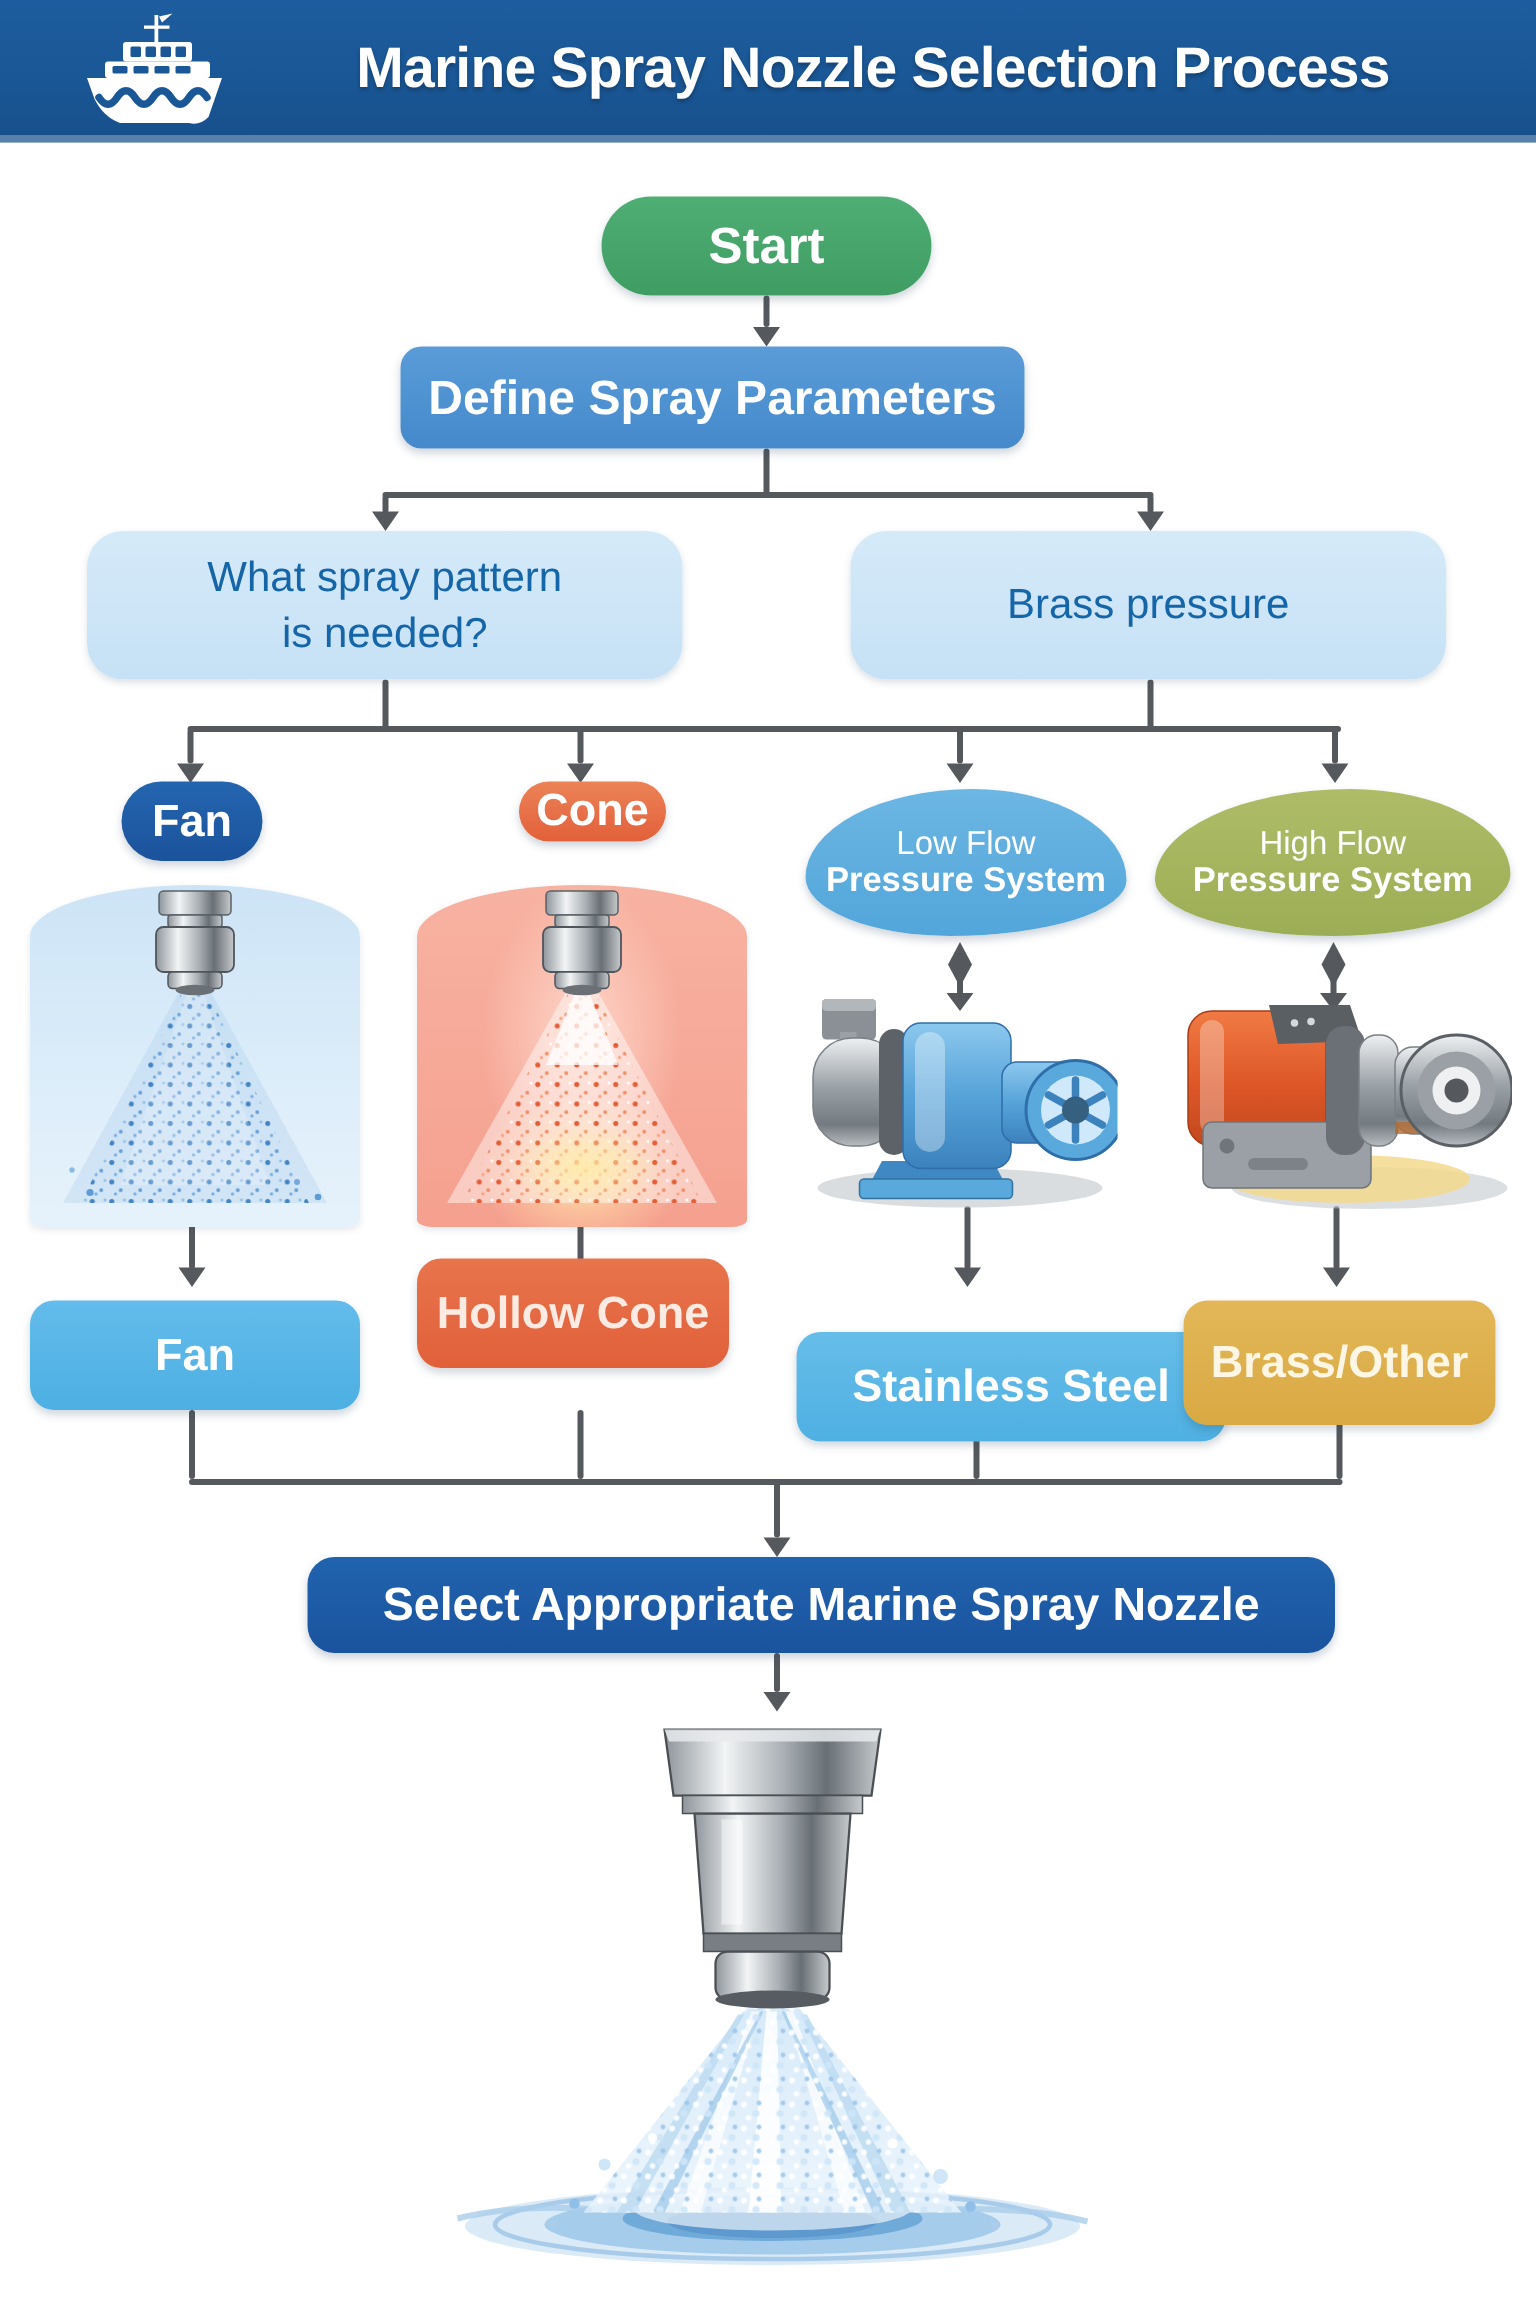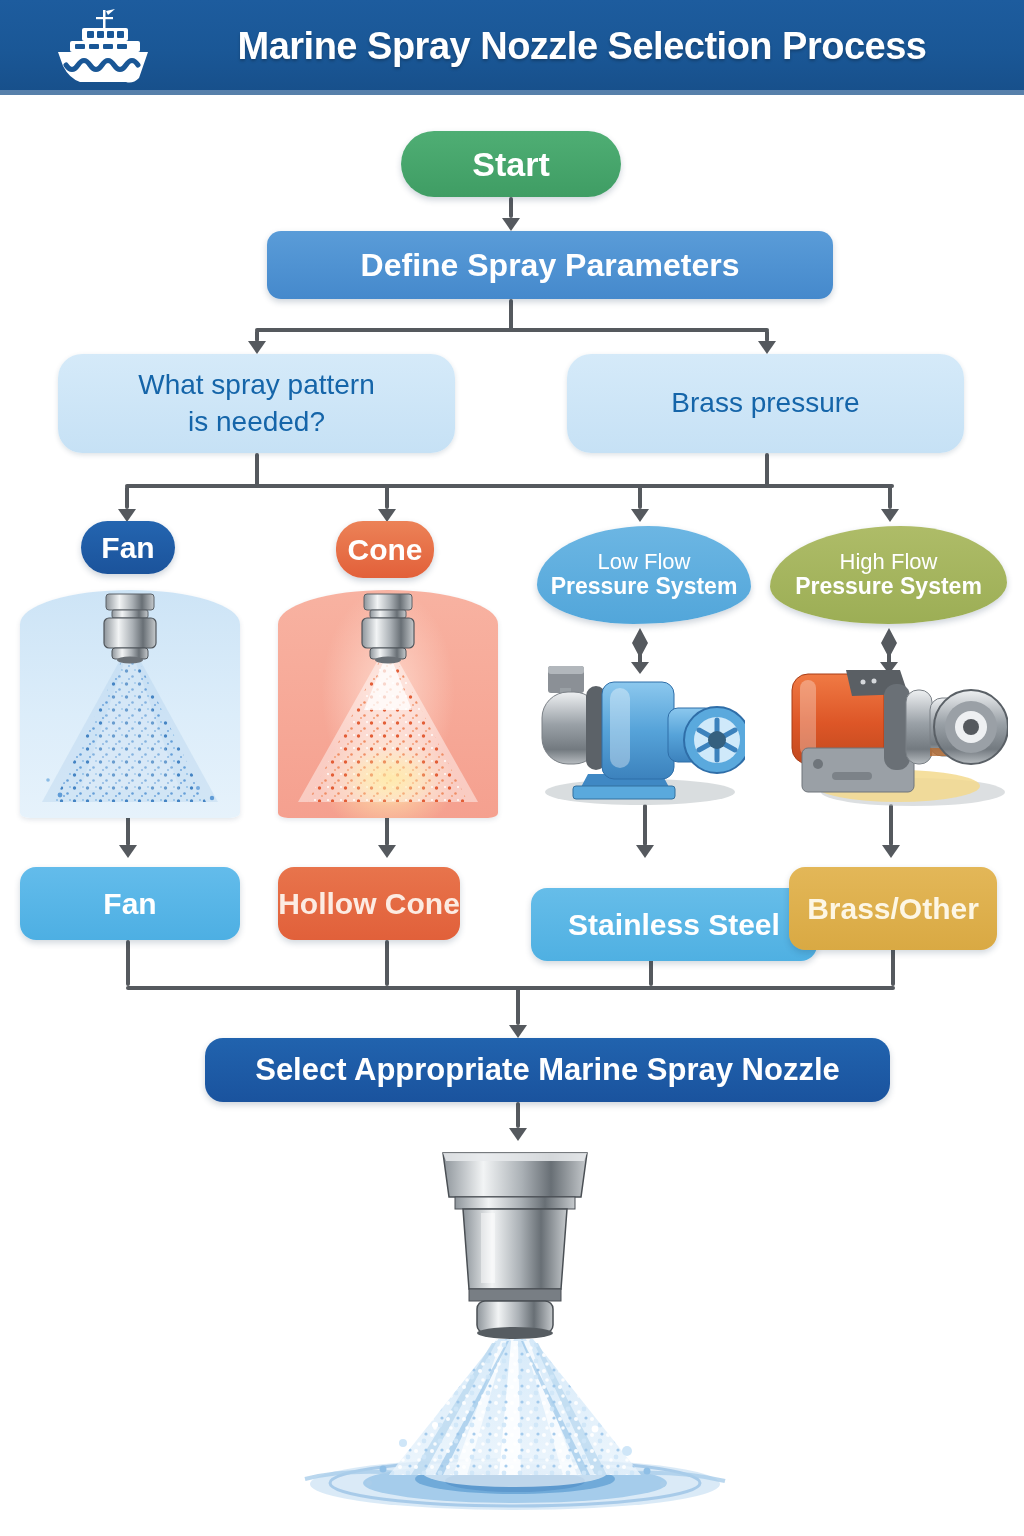--- a/index.html
+++ b/index.html
@@ -17,30 +17,30 @@
   .vline { position:absolute; width:4px; background:#55595e; border-radius:2px; }
   .hline { position:absolute; height:4px; background:#55595e; border-radius:2px; }
   .ahead { position:absolute; width:0; height:0; border-left:9px solid transparent; border-right:9px solid transparent; border-top:13px solid #55595e; }
 
   
   .node { position:absolute; display:flex; flex-direction:column; align-items:center; justify-content:center;
           text-align:center; color:#ffffff; box-shadow:0 3px 6px rgba(30,60,90,.22); }
 
   .start { left:401px; top:131px; width:220px; height:66px; border-radius:33px;
            background:linear-gradient(180deg,#4fae74 0%,#3f9d64 100%); font-size:34px; font-weight:700; }
-  .define { left:267px; top:231px; width:566px; height:68px; border-radius:14px;
+  .define { left:267px; top:231px; width:416px; height:68px; border-radius:14px;
             background:linear-gradient(180deg,#5a9cd8 0%,#4589cc 100%); font-size:32px; font-weight:700; }
   .question { background:linear-gradient(180deg,#d5eaf9 0%,#c6e1f5 100%); border-radius:24px;
               color:#1565a9; font-size:28px; font-weight:400; line-height:1.3; box-shadow:0 2px 5px rgba(30,60,90,.15); }
   .q-left  { left:58px;  top:354px; width:397px; height:99px; }
   .q-right { left:567px; top:354px; width:397px; height:99px; }
 
   .pill-fan  { left:81px;  top:521px; width:94px;  height:53px; border-radius:27px;
                background:linear-gradient(180deg,#2465b0 0%,#1b539b 100%); font-size:30px; font-weight:700; }
-  .pill-cone { left:336px; top:521px; width:98px;  height:57px; border-radius:27px;
+  .pill-cone { left:346px; top:521px; width:98px;  height:40px; border-radius:27px;
                background:linear-gradient(180deg,#ec8257 0%,#e2603a 100%); font-size:30px; font-weight:700; }
   .bubble { line-height:1.12; }
   .bubble .t1 { font-size:22px; font-weight:400; }
   .bubble .t2 { font-size:23px; font-weight:600; }
   .bub-low  { left:537px; top:526px; width:214px; height:98px; border-radius:52% 48% 55% 45% / 60% 62% 38% 40%;
               background:linear-gradient(180deg,#6cb6e3 0%,#52a6da 100%); }
   .bub-high { left:770px; top:526px; width:237px; height:98px; border-radius:55% 45% 50% 50% / 62% 58% 42% 38%;
               background:linear-gradient(180deg,#aebc68 0%,#9cae55 100%); }
 
   .panel { position:absolute; top:590px; width:220px; height:228px; border-radius:50% 50% 10px 10px / 15% 15% 5px 5px;
@@ -50,21 +50,21 @@
       radial-gradient(90px 70px at 50% 84%, rgba(255,226,170,.95) 0%, rgba(255,226,170,0) 75%),
       radial-gradient(95px 150px at 50% 45%, rgba(255,222,210,.85) 0%, rgba(255,222,210,0) 70%),
       linear-gradient(180deg,#f8b2a1 0%,#f5a08f 100%); }
   .panel svg { position:absolute; left:0; top:0; }
 
   .illus { position:absolute; }
 
   .result { border-radius:16px; font-size:30px; box-shadow:0 3px 6px rgba(30,60,90,.2); }
   .res-fan   { left:20px;  top:867px; width:220px; height:73px; font-weight:700;
                background:linear-gradient(180deg,#63bceb 0%,#4dafe3 100%); }
-  .res-cone  { left:278px; top:867px; width:182px; height:73px; font-weight:700;
+  .res-cone  { left:278px; top:839px; width:208px; height:73px; font-weight:700;
                background:linear-gradient(180deg,#e8744c 0%,#e1603a 100%); color:#fcebe2; }
   .res-steel { left:531px; top:867px; width:286px; height:73px; font-weight:600;
                background:linear-gradient(180deg,#66bde9 0%,#4fb0e2 100%);margin-top:21px; }
   .res-brass { left:789px; top:867px; width:208px; height:83px; font-weight:600;
                background:linear-gradient(180deg,#e3b758 0%,#d9a943 100%); color:#fdf6e4; }
 
   .select { left:205px; top:1038px; width:685px; height:64px; border-radius:18px;
             background:linear-gradient(180deg,#2163ae 0%,#1a539e 100%); font-size:31px; font-weight:700; white-space:nowrap; }
 </style>
 </head>

